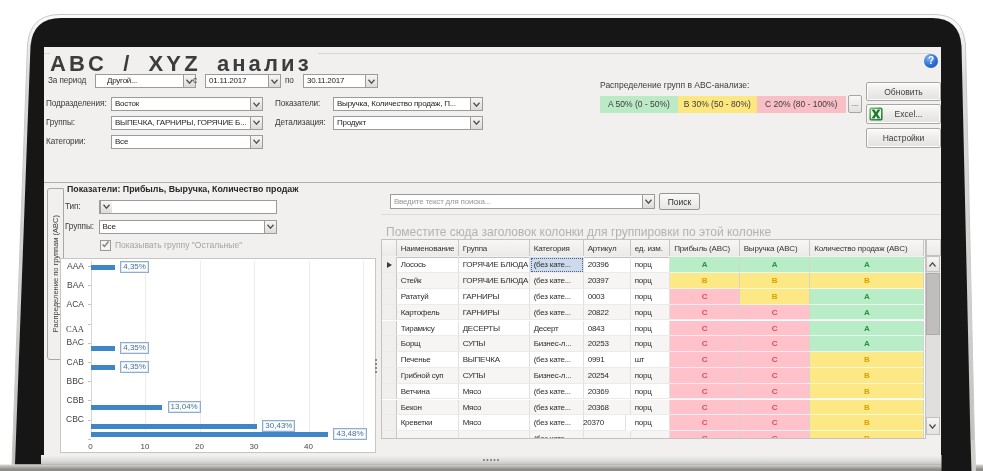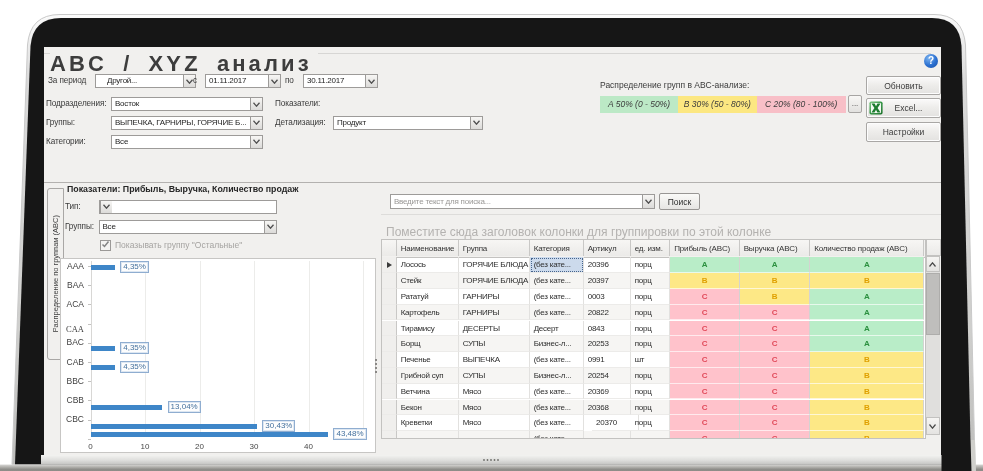--- a/index.html
+++ b/index.html
@@ -13,27 +13,27 @@
              font-size:22px;font-weight:bold;letter-spacing:3.1px;word-spacing:7px;color:#3d3d3d;line-height:22px;white-space:nowrap;}
   .flabel{position:absolute;white-space:nowrap;color:#3a3a3a;font-size:8.2px;letter-spacing:-0.1px;line-height:13px;}
   .combo{position:absolute;height:12px;background:#fff;border:1px solid #9d9b99;display:flex;align-items:stretch;}
   .combo .ctext{flex:1;overflow:hidden;white-space:nowrap;padding:0 2px 0 3px;line-height:12px;font-size:8px;letter-spacing:-0.22px;color:#1d1d1d;}
   .combo .cbtn{width:11px;border-left:1px solid #9d9b99;background:linear-gradient(#f7f6f4,#dcdbd9);
                display:flex;align-items:center;justify-content:center;}
   .combo .cbtn svg{display:block;}
   
   .legend-title{position:absolute;left:556px;top:33px;font-size:8.5px;color:#3a3a3a;white-space:nowrap;}
   .legend-row{position:absolute;left:556px;top:48.5px;height:17px;display:flex;align-items:stretch;}
-  .legend-item{height:17px;display:flex;align-items:center;justify-content:center;font-size:8.5px;color:#3c3c3c;white-space:nowrap;font-style:italic;}
+  .legend-item{height:17px;display:flex;align-items:center;justify-content:center;font-size:8.5px;color:#3c3c3c;white-space:nowrap;}
   .legend-more{width:12px;height:16px;margin-left:2px;align-self:center;border:1px solid #a7a5a3;border-radius:2px;
                background:linear-gradient(#f8f7f5,#e2e1df);font-size:8px;color:#333;display:flex;align-items:center;justify-content:center;line-height:6px;}
   
   .win-btn{position:absolute;left:822px;width:73px;height:17px;border:1px solid #a9a7a5;border-radius:2px;
            background:linear-gradient(#fbfafa,#eeedeb 45%,#e3e2e0);display:flex;align-items:center;justify-content:center;
-           font-size:8.5px;color:#3c3c3c;box-shadow:inset 0 0 0 1px #fdfdfd;}
+           font-size:8.5px;color:#3c3c3c;box-shadow:inset 0 0 0 1px #fdfdfd;margin-top:6px;}
   .help-circle{position:absolute;left:880px;top:7px;width:14px;height:14px;border-radius:50%;
                background:radial-gradient(circle at 35% 30%,#7db4ef,#2a6fd0 55%,#1d4fa0);
                color:#fff;font-size:10px;font-weight:bold;display:flex;align-items:center;justify-content:center;line-height:14px;}
   
   .tabbar{position:absolute;left:0;top:117px;width:897px;height:18px;}
   .tab{position:absolute;top:2.5px;height:15px;background:#eceae8;border:1px solid #b3b1af;border-bottom:none;
        border-radius:2px 2px 0 0;display:flex;align-items:center;justify-content:center;font-size:8.5px;color:#2e2e2e;}
   .tab.active{top:0;height:18px;background:#f3f2f0;z-index:2;}
   .panel-top{position:absolute;left:0;top:134.5px;width:897px;height:0;border-top:1px solid #b3b1af;}
   
@@ -153,20 +153,28 @@
   <div class="flabel" style="left:2px;top:50px;">Подразделения:</div>
   <div class="combo" style="left:67px;top:50px;width:150px;">
     <span class="ctext">Восток</span>
       <span class="cbtn">
         <svg width="7" height="5" viewBox="0 0 7 5">
           <path d="M0.5,0.8 L3.5,4.2 L6.5,0.8" fill="none" stroke="#4f4f4f" stroke-width="1.3"></path>
         </svg>
       </span>
   </div>
   <div class="flabel" style="left:231px;top:50px;">Показатели:</div>
+  <div class="combo" style="left:289px;top:50px;width:148px;">
+    <span class="ctext">Выручка, Количество продаж, П...</span>
+      <span class="cbtn">
+        <svg width="7" height="5" viewBox="0 0 7 5">
+          <path d="M0.5,0.8 L3.5,4.2 L6.5,0.8" fill="none" stroke="#4f4f4f" stroke-width="1.3"></path>
+        </svg>
+      </span>
+  </div>
 
   <div class="flabel" style="left:2px;top:68.5px;">Группы:</div>
   <div class="combo" style="left:67px;top:68.5px;width:150px;">
     <span class="ctext">ВЫПЕЧКА, ГАРНИРЫ, ГОРЯЧИЕ Б...</span>
       <span class="cbtn">
         <svg width="7" height="5" viewBox="0 0 7 5">
           <path d="M0.5,0.8 L3.5,4.2 L6.5,0.8" fill="none" stroke="#4f4f4f" stroke-width="1.3"></path>
         </svg>
       </span>
   </div>
@@ -446,21 +454,21 @@
           <div class="g-cell" style="left: 248.7px; width: 39.5px; background: rgb(246, 245, 243);">порц</div>
           <div class="g-cell g-val" style="left: 288.2px; width: 69.5px; background: rgb(255, 194, 203); color: rgb(225, 74, 90);">C</div>
           <div class="g-cell g-val" style="left: 357.7px; width: 70.5px; background: rgb(255, 194, 203); color: rgb(225, 74, 90);">C</div>
           <div class="g-cell g-val" style="left: 428.2px; width: 114.3px; background: rgb(253, 232, 134); color: rgb(223, 160, 0);">B</div>
         </div>
         <div class="g-row" style="top: 175.3px;">
           <div class="g-cell g-ind" style="left: 0px; width: 14.7px;"></div>
           <div class="g-cell" style="left: 14.7px; width: 62px;">Креветки</div>
           <div class="g-cell" style="left: 76.7px; width: 71px;">Мясо</div>
           <div class="g-cell" style="left: 147.7px; width: 54px;">(без кате...</div>
-          <div class="g-cell" style="left: 210px; width: 47px;">20370</div>
+          <div class="g-cell" style="left: 197px; width: 47px;">20370</div>
           <div class="g-cell" style="left: 248.7px; width: 39.5px;">порц</div>
           <div class="g-cell g-val" style="left: 288.2px; width: 69.5px; background: rgb(255, 194, 203); color: rgb(225, 74, 90);">C</div>
           <div class="g-cell g-val" style="left: 357.7px; width: 70.5px; background: rgb(255, 194, 203); color: rgb(225, 74, 90);">C</div>
           <div class="g-cell g-val" style="left: 428.2px; width: 114.3px; background: rgb(253, 232, 134); color: rgb(223, 160, 0);">B</div>
         </div>
         <div class="g-row" style="top: 191.1px;">
           <div class="g-cell g-ind" style="left: 0px; width: 14.7px;"></div>
           <div class="g-cell" style="left: 14.7px; width: 62px; background: rgb(246, 245, 243);"></div>
           <div class="g-cell" style="left: 76.7px; width: 71px; background: rgb(246, 245, 243);"></div>
           <div class="g-cell" style="left: 147.7px; width: 54px; background: rgb(246, 245, 243);">(без кате...</div>

